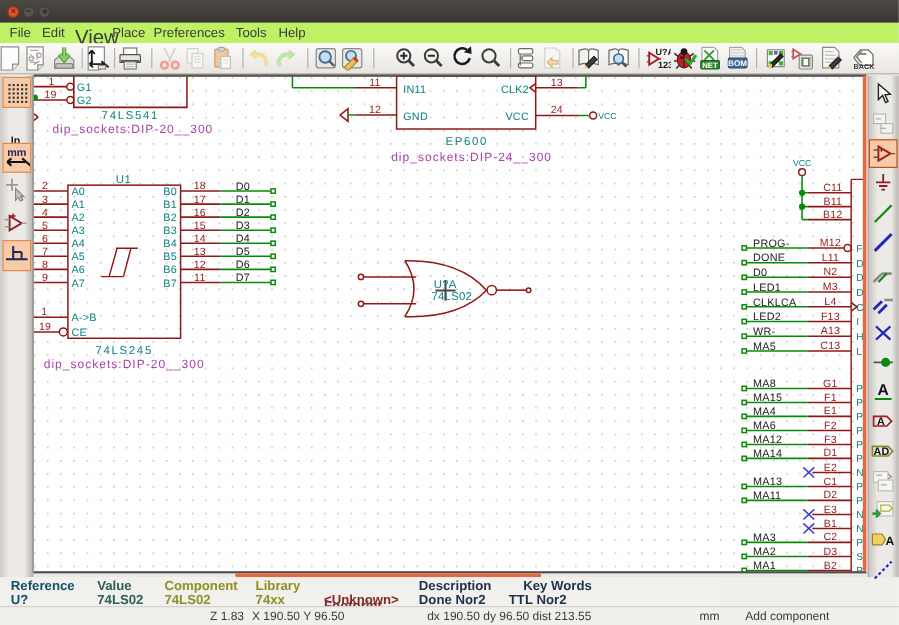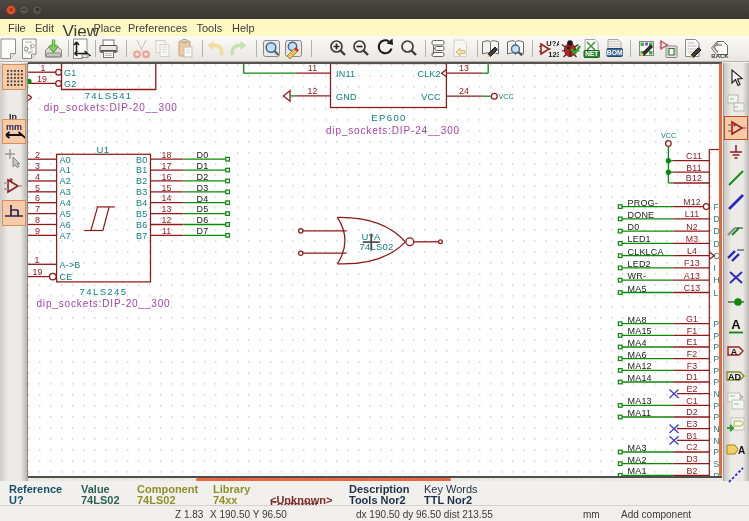--- a/index.html
+++ b/index.html
@@ -4,21 +4,21 @@
 body{font-family:"Liberation Sans",sans-serif;width:749px;height:521px;position:relative;overflow:hidden;background:#f1efec}
 .abs{position:absolute}
 </style></head><body>
 <div class="abs" style="left:0;top:0;width:749px;height:19px;background:linear-gradient(#4c4945,#3a3733)">
 <div class="abs" style="left:6px;top:4.5px;width:10px;height:10px;border-radius:50%;background:#e0542f;border:1px solid #9c3317;color:#7a2610;font-size:8px;font-weight:bold;text-align:center;line-height:8px">×</div>
 <div class="abs" style="left:18.5px;top:4.5px;width:10px;height:10px;border-radius:50%;background:#57544e;border:1px solid #403d38;color:#2c2a26;font-size:9px;font-weight:bold;text-align:center;line-height:7px">–</div>
 <div class="abs" style="left:32px;top:4.5px;width:10px;height:10px;border-radius:50%;background:#57544e;border:1px solid #403d38">
       <div class="abs" style="left:2.5px;top:2.5px;width:3px;height:3px;border:1px solid #2c2a26"></div>
     </div>
 </div>
-<div class="abs" style="left:0;top:19px;width:749px;height:17px;background:#fef9c3">
+<div class="abs" style="left:0;top:19px;width:749px;height:17px;background:#bef264">
 <div class="abs" style="left:8px;top:2.5px;color:#3b3b3b;font-size:11px">File</div>
 <div class="abs" style="left:35px;top:2.5px;color:#3b3b3b;font-size:11px">Edit</div>
 <div class="abs" style="left:62.5px;top:2.5px;color:#3b3b3b;font-size:17px">View</div>
 <div class="abs" style="left:93.5px;top:2.5px;color:#3b3b3b;font-size:11px">Place</div>
 <div class="abs" style="left:128px;top:2.5px;color:#3b3b3b;font-size:11px">Preferences</div>
 <div class="abs" style="left:196.5px;top:2.5px;color:#3b3b3b;font-size:11px">Tools</div>
 <div class="abs" style="left:232px;top:2.5px;color:#3b3b3b;font-size:11px">Help</div>
 </div>
 <div class="abs" style="left:0;top:36px;width:749px;height:26px;background:linear-gradient(#fbfaf9,#e8e5e1)"></div>
 <div class="abs" style="left:0;top:60.6px;width:749px;height:1.2px;background:#b5b2ad"></div>
@@ -660,27 +660,27 @@
 <div class="abs" style="left:28px;top:477.6px;width:694px;height:3.6px;background:#ebe8e4"></div>
 <div class="abs" style="left:196px;top:477.6px;width:255px;height:3.2px;background:#e8673c;border-radius:2px"></div>
 <div class="abs" style="left:718.8px;top:63px;width:3.2px;height:413.4px;background:#e8673c;border-radius:2px"></div>
 <div class="abs" style="left:0;top:481.2px;width:601px;height:23.4px;background:#f2f0ed">
 <div class="abs" style="left:9px;top:1.5px;color:#155068;font-size:11px;font-weight:bold">Reference</div>
 <div class="abs" style="left:81px;top:1.5px;color:#2a6055;font-size:11px;font-weight:bold">Value</div>
 <div class="abs" style="left:137px;top:1.5px;color:#8f8f28;font-size:11px;font-weight:bold">Component</div>
 <div class="abs" style="left:213px;top:1.5px;color:#8f8f28;font-size:11px;font-weight:bold">Library</div>
 <div class="abs" style="left:270px;top:18px;color:#7e2a2a;font-size:11px;font-weight:bold">Footprint</div>
 <div class="abs" style="left:349px;top:1.5px;color:#1d3048;font-size:11px;font-weight:bold">Description</div>
-<div class="abs" style="left:424px;top:1.5px;color:#1d3048;font-size:11px;font-weight:normal">Key Words</div>
+<div class="abs" style="left:436px;top:1.5px;color:#1d3048;font-size:11px;font-weight:bold">Key Words</div>
 <div class="abs" style="left:9px;top:12.5px;color:#155068;font-size:11px;font-weight:bold">U?</div>
 <div class="abs" style="left:81px;top:12.5px;color:#2a6055;font-size:11px;font-weight:bold">74LS02</div>
 <div class="abs" style="left:137px;top:12.5px;color:#8f8f28;font-size:11px;font-weight:bold">74LS02</div>
 <div class="abs" style="left:213px;top:12.5px;color:#8f8f28;font-size:11px;font-weight:bold">74xx</div>
 <div class="abs" style="left:270px;top:12.5px;color:#7e2a2a;font-size:11px;font-weight:bold">&lt;Unknown&gt;</div>
-<div class="abs" style="left:349px;top:12.5px;color:#1d3048;font-size:11px;font-weight:bold">Tools Nor2</div>
+<div class="abs" style="left:349px;top:12.5px;color:#1d3048;font-size:11px;font-weight:bold">Done Nor2</div>
 <div class="abs" style="left:424px;top:12.5px;color:#1d3048;font-size:11px;font-weight:bold">TTL Nor2</div>
 </div>
 <div class="abs" style="left:0;top:504.6px;width:749px;height:16.4px;background:#f1efec;border-top:1px solid #d5d2cd">
 <div class="abs" style="left:175px;top:3px;color:#3a3a3a;font-size:10px">Z 1.83</div>
 <div class="abs" style="left:210px;top:3px;color:#3a3a3a;font-size:10px">X 190.50 Y 96.50</div>
 <div class="abs" style="left:356px;top:3px;color:#3a3a3a;font-size:10px">dx 190.50 dy 96.50 dist 213.55</div>
 <div class="abs" style="left:583px;top:3px;color:#3a3a3a;font-size:10px">mm</div>
 <div class="abs" style="left:621px;top:3px;color:#3a3a3a;font-size:10px">Add component</div>
 </div>
 </body></html>

